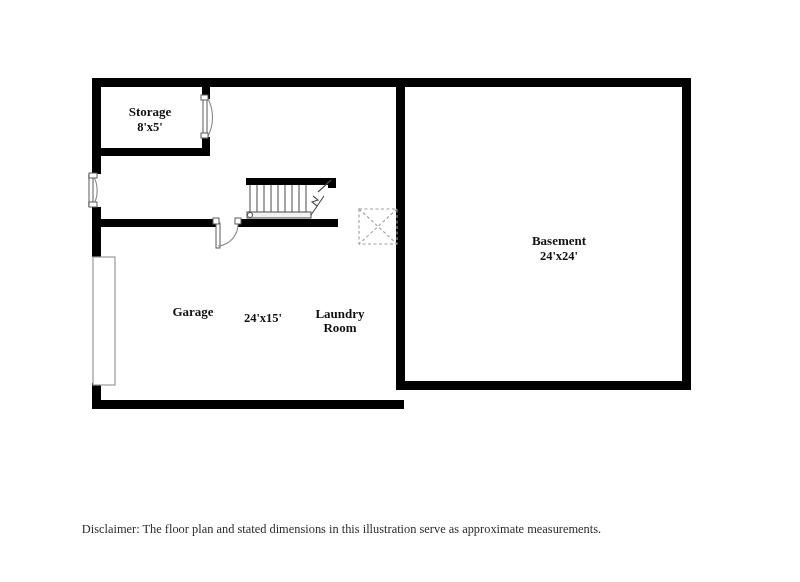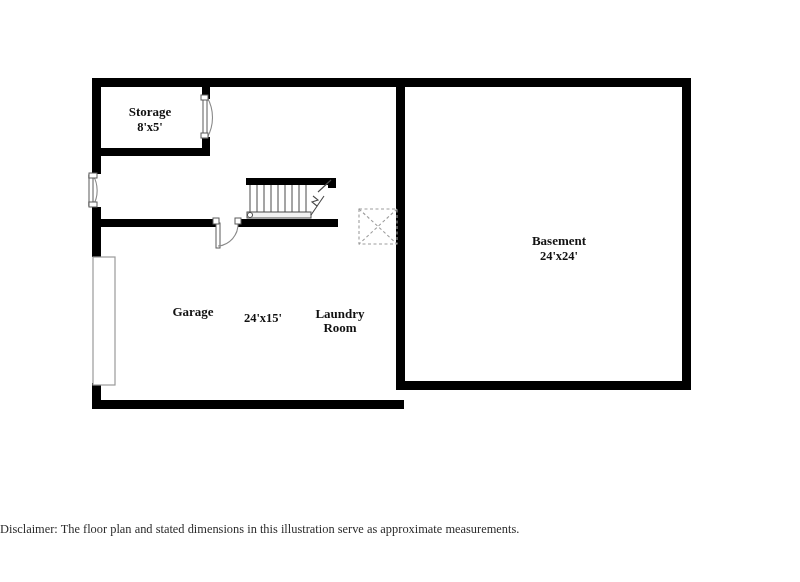--- a/index.html
+++ b/index.html
@@ -74,20 +74,21 @@
     dominant-baseline: middle;
   }
   .room-label.small {
     font-size: 12.5px;
   }
   .disclaimer {
     position: absolute;
     left: 0;
     right: 12px;
     top: 521px;
+    text-align: center;
     font-family: "Liberation Serif", serif;
     font-size: 12.4px;
     line-height: 16px;
     color: #2b2b2b;
   }
   .disclaimer div {
     white-space: nowrap;
   }
 </style>
 </head>

